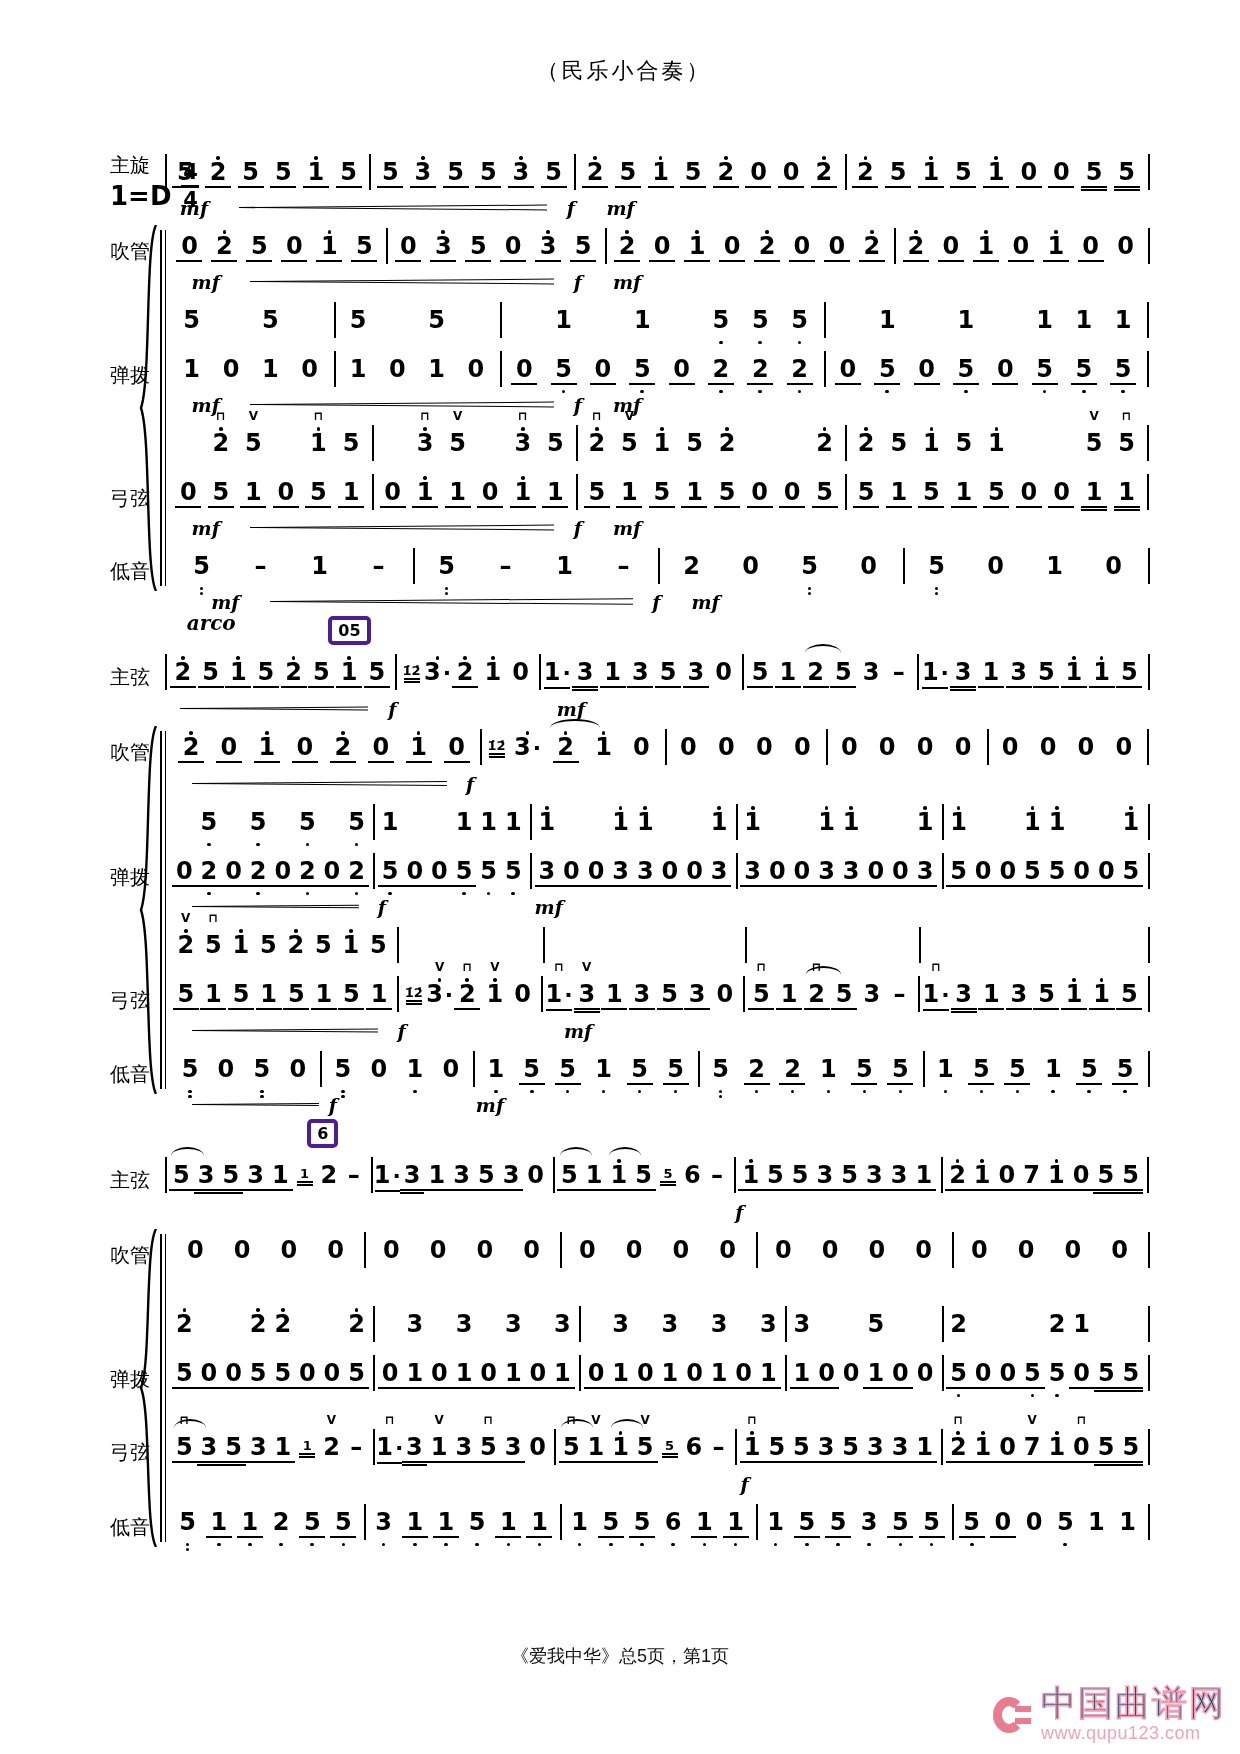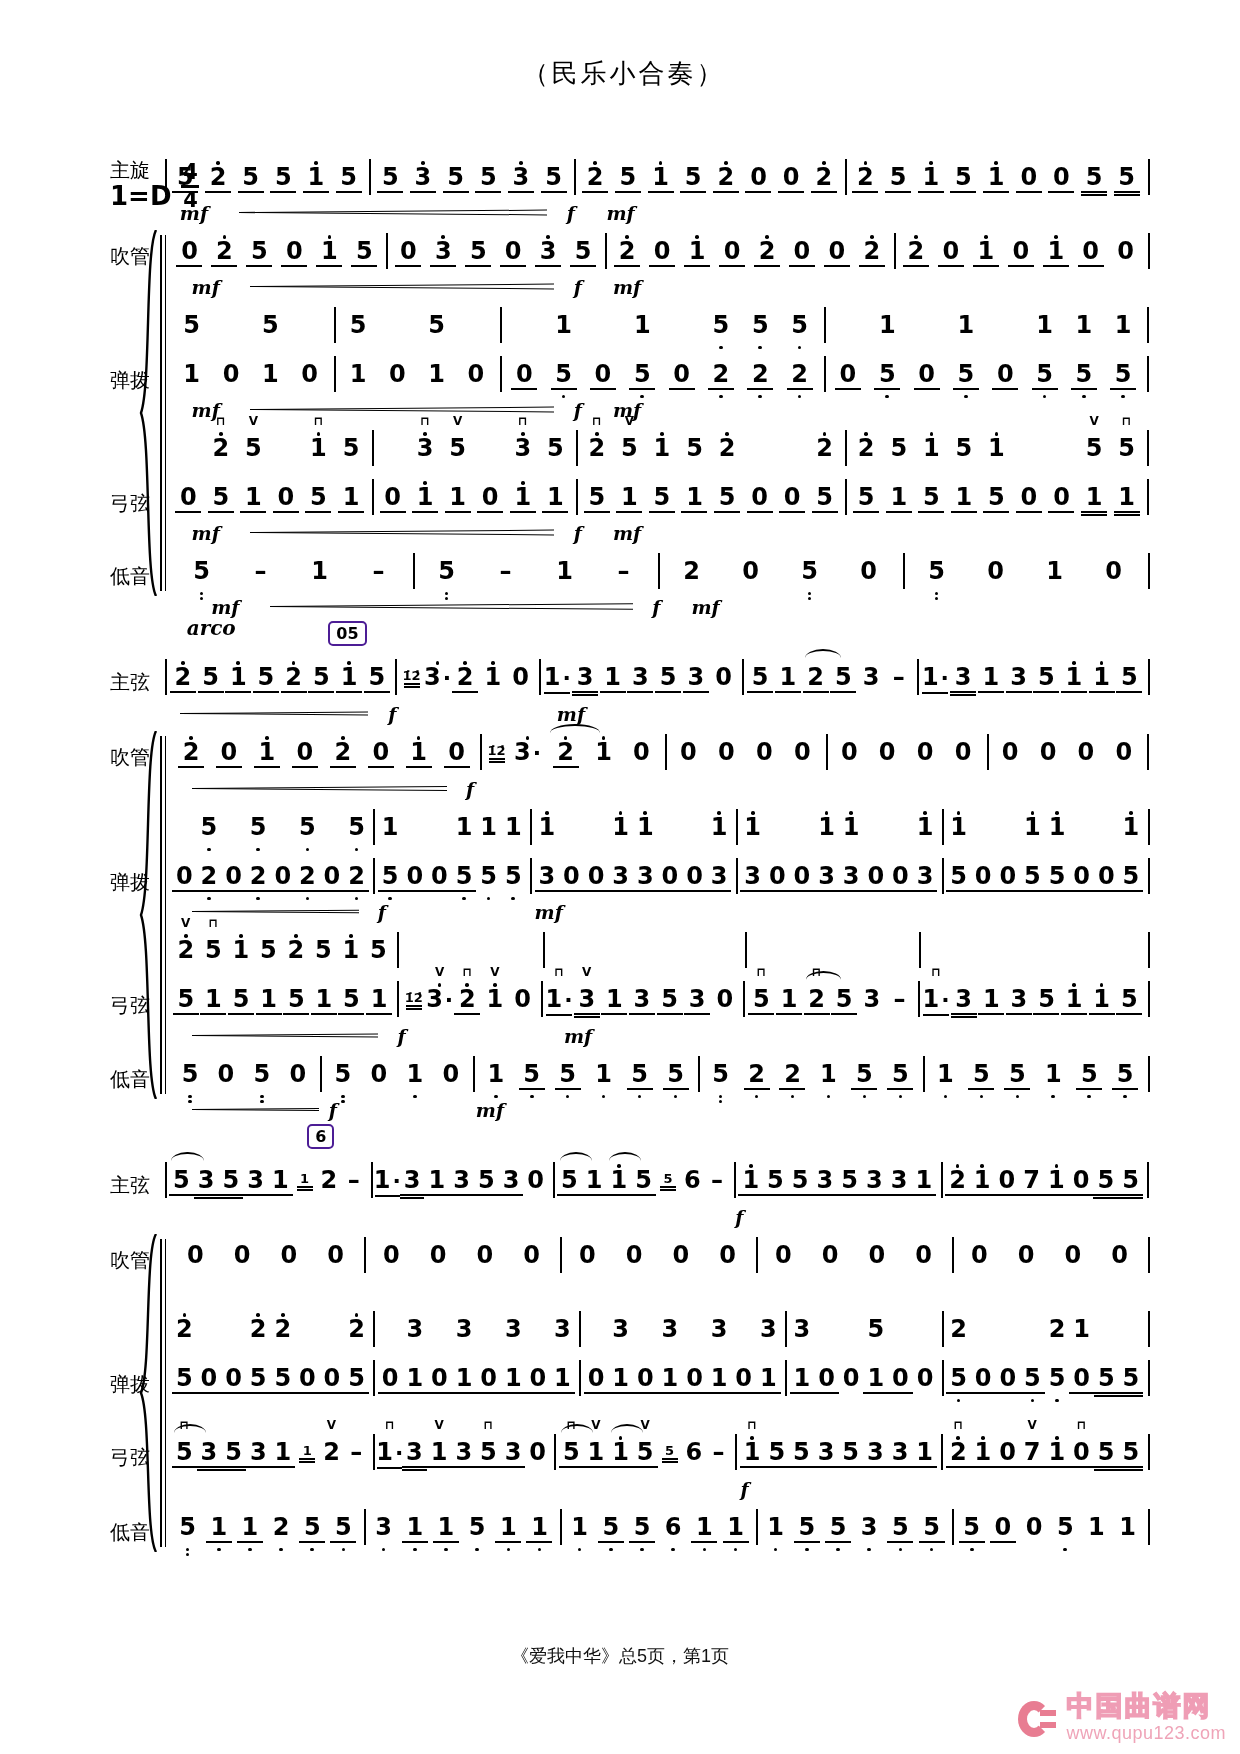--- a/index.html
+++ b/index.html
@@ -1,27 +1,27 @@
 <!DOCTYPE html>
 <html><head>
 <meta charset="utf-8">
 <style>
 *{box-sizing:border-box;margin:0;padding:0}
 html,body{background:#fff}
 body{width:1240px;height:1754px;position:relative;font-family:"Liberation Sans",sans-serif;color:#000;overflow:hidden}
 .sheet{position:relative;padding:34px 88px 0 96px;height:100%}
 .title{font-family:"DejaVu Serif",serif;font-weight:700;font-size:44px;text-align:center;letter-spacing:30px;padding-left:30px}
-.subtitle{font-size:26px;text-align:center;margin-top:22px;letter-spacing:3px}
+.subtitle{font-size:22px;text-align:center;margin-top:22px;letter-spacing:3px}
 .credits{position:absolute;top:142px;right:158px;font-size:21px;line-height:1.75;text-align:left}
 .keysig{position:absolute;top:162px;left:110px;display:flex;align-items:flex-end;gap:10px;font-family:"DejaVu Sans",sans-serif;font-weight:700;font-size:26px}
 .meter{display:flex;flex-direction:column;align-items:center;font-size:21px;line-height:1;font-weight:700}
 .meter .fbar{width:18px;height:3px;background:#000;margin:2px 0}
 .score{margin-top:66px}
 .system{position:relative;margin-bottom:42px}
-.system .rehearsal{position:absolute;top:-36px;border:2px solid #4c1d95;border-radius:5px;padding:1px 6px;font-weight:700;font-size:16px;font-family:"DejaVu Sans",sans-serif;background:#fff}
+.system .rehearsal{position:absolute;top:-36px;border:4px solid #4c1d95;border-radius:5px;padding:1px 6px;font-weight:700;font-size:16px;font-family:"DejaVu Sans",sans-serif;background:#fff}
 .part{display:flex;margin-bottom:10px;position:relative}
 .plabel{flex:0 0 64px;text-align:right;padding-right:10px;font-size:20px;white-space:nowrap}
 .pmusic{flex:1;position:relative;min-width:0}
 .part.braced .pmusic{padding-left:12px}
 .voice{display:flex;align-items:flex-start;width:100%}
 .voice.upper{margin-bottom:2px}
 .note,.sp{flex:1 1 0;min-width:12px;display:flex;flex-direction:column;align-items:center;position:relative}
 .note .hd{height:8px;display:flex;flex-direction:column;justify-content:flex-end;gap:1px;align-items:center}
 .note .dg{font-family:"DejaVu Sans",sans-serif;font-weight:700;font-size:24px;line-height:24px;display:flex;align-items:baseline;white-space:nowrap}
 .note .aug{font-size:22px;margin-left:2px;font-weight:700}
@@ -44,21 +44,21 @@
 .hp i:last-child{transform:rotate(0.45deg)}
 .anno{position:absolute;left:1.5%;top:17px;font-family:"DejaVu Serif",serif;font-style:italic;font-weight:700;font-size:20px}
 .groupline{position:absolute;width:6px;border-left:2.4px solid #000;border-right:1.6px solid #000;left:64px}
 .bracesvg{position:absolute;left:42px}
 .footer{position:absolute;left:0;right:0;bottom:86px;text-align:center;font-size:18px;color:#111}
 .watermark{position:absolute;right:14px;bottom:10px;display:flex;align-items:center;gap:8px}
 .wm-logo{width:40px;height:46px;position:relative}
 .wm-logo .c1{position:absolute;left:0;top:5px;width:32px;height:36px;border:9px solid #e87d92;border-right-color:transparent;border-radius:50%}
 .wm-logo .b1,.wm-logo .b2{position:absolute;left:22px;width:16px;height:6px;background:#e87d92}
 .wm-logo .b1{top:14px}.wm-logo .b2{top:26px}
-.wm-text .zh{font-size:27px;font-weight:700;color:#0c4a6e;-webkit-text-stroke:1.6px #ef9db5;letter-spacing:2px;line-height:1}
+.wm-text .zh{font-size:35px;font-weight:400;color:#0c4a6e;-webkit-text-stroke:1.6px #ef9db5;letter-spacing:2px;line-height:1}
 .wm-text .url{font-size:18px;color:#efa4b8;margin-top:3px;letter-spacing:.5px}
 </style>
 </head>
 <body>
 
 <div class="sheet">
   <div class="subtitle">（民乐小合奏）</div>
   <div class="keysig">
     <span>1=D</span>
     <span class="meter">

